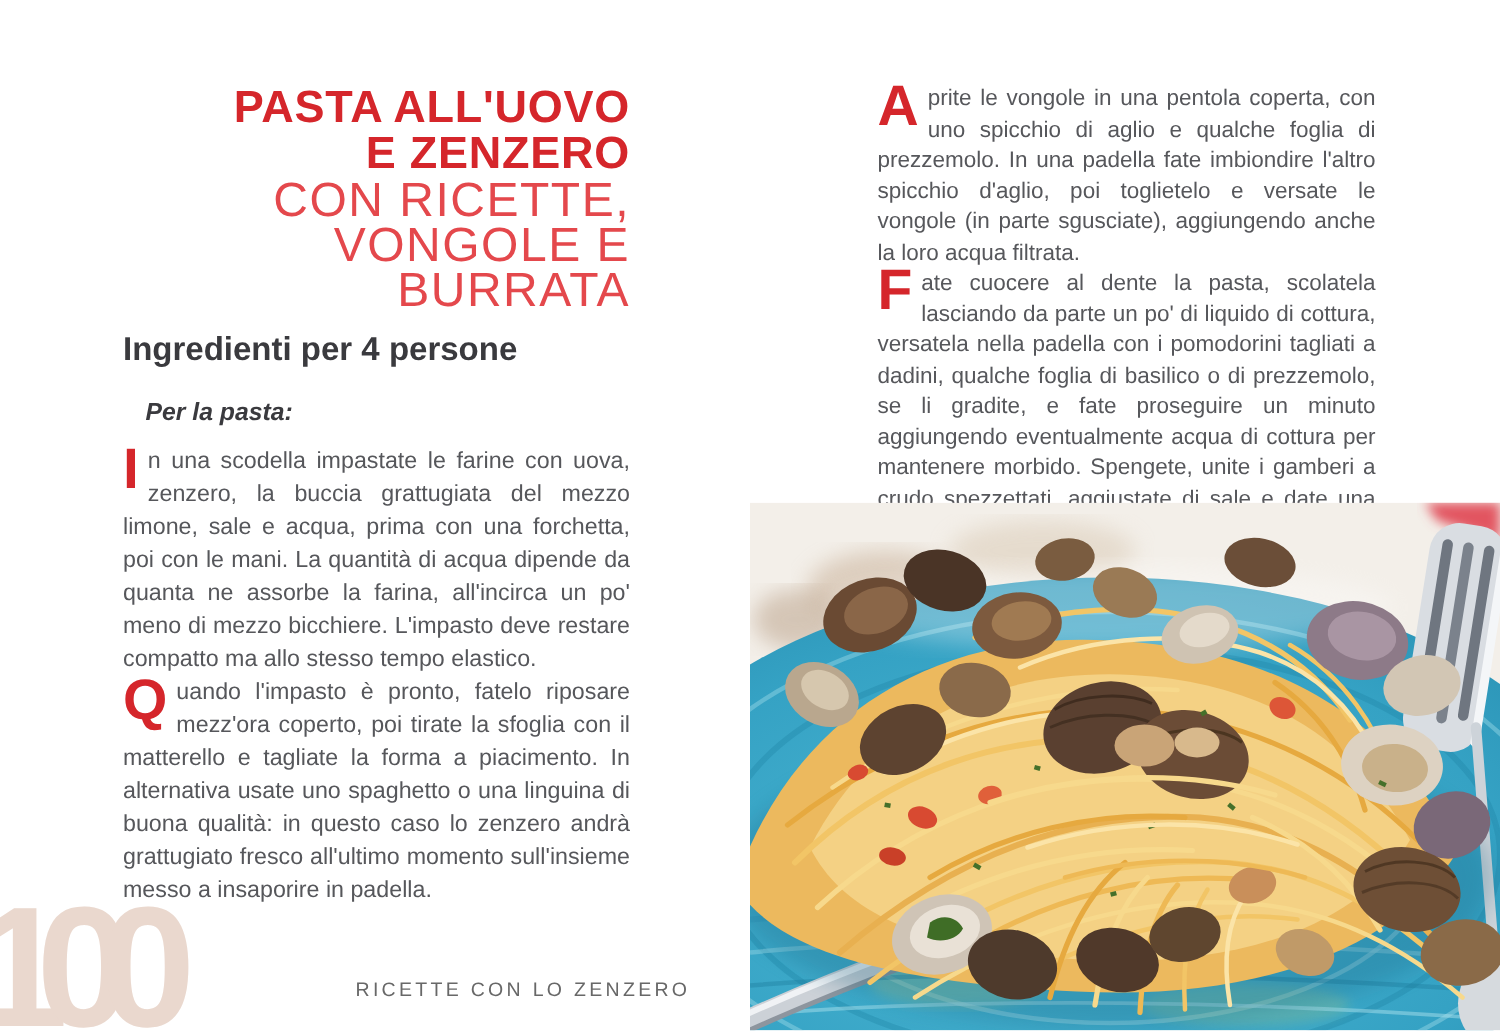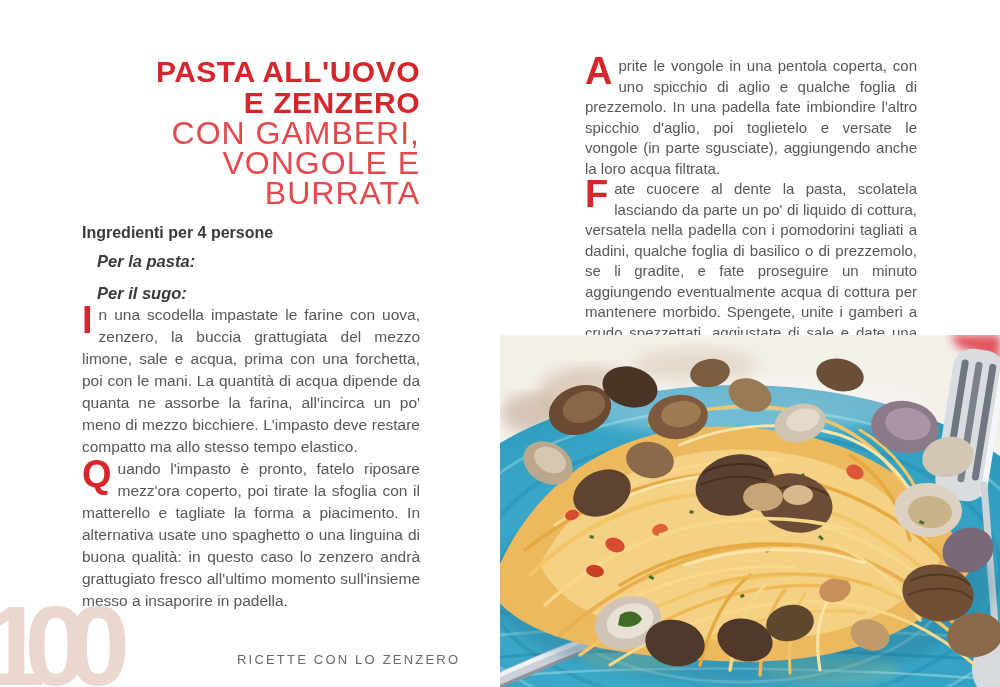--- a/index.html
+++ b/index.html
@@ -17,23 +17,23 @@
     display:block;font-weight:bold;font-size:30px;line-height:31px;
     color:#d5262b;letter-spacing:.5px;
   }
   .subtitle-line{
     display:block;font-weight:normal;font-size:32px;line-height:30px;
     color:#e4484c;letter-spacing:1px;
   }
   .subtitle-line:first-of-type{margin-top:4px;}
 
   .ing-heading{
-    margin-top:13px;font-size:16px;font-weight:bold;color:#3a3a3e;line-height:24px;
-  }
-  .ing-block{margin-left:15px;margin-top:6px;}
+    margin-top:13px;font-size:22px;font-weight:bold;color:#3a3a3e;line-height:24px;
+  }
+  .ing-block{margin-left:15px;margin-top:20px;}
   .ing-label{
     font-size:16.5px;font-weight:bold;font-style:italic;color:#3a3a3e;line-height:21px;
   }
   .ing-text{
     font-size:16px;font-style:italic;color:#55565a;line-height:22px;
     text-align:justify;margin-top:1px;
   }
 
   .para{
     font-size:15.5px;line-height:22px;color:#56575b;text-align:justify;
@@ -70,32 +70,31 @@
 </style>
 </head>
 <body>
 
 <div class="page">
 
   <div class="left-col">
     <h1 class="title" style="margin:0;">
       <span class="title-line">PASTA ALL'UOVO</span>
       <span class="title-line">E ZENZERO</span>
-      <span class="subtitle-line">CON GAMBERI,</span>
+      <span class="subtitle-line">CON RICETTE,</span>
       <span class="subtitle-line">VONGOLE E BURRATA</span>
     </h1>
 
     <div class="ing-heading">Ingredienti per 4 persone</div>
 
     <div class="ing-block">
       <div class="ing-label">Per la pasta:</div>
     </div>
 
     <div class="ing-block" style="margin-top:11px;">
-      <div class="ing-label">Per il sugo:</div>
     </div>
 
     <p class="para para-1" style="margin:0;">
       <span class="dropcap">I</span><span>n una scodella impastate le farine con uova, zenzero, la buccia grattugiata del mezzo limone, sale e acqua, prima con una forchetta, poi con le mani. La quantità di acqua dipende da quanta ne assorbe la farina, all'incirca un po' meno di mezzo bicchiere. L'impasto deve restare compatto ma allo stesso tempo elastico.</span>
     </p>
 
     <p class="para para-2" style="margin:0;">
       <span class="dropcap">Q</span><span>uando l'impasto è pronto, fatelo riposare mezz'ora coperto, poi tirate la sfoglia con il matterello e tagliate la forma a piacimento. In alternativa usate uno spaghetto o una linguina di buona qualità: in questo caso lo zenzero andrà grattugiato fresco all'ultimo momento sull'insieme messo a insaporire in padella.</span>
     </p>
   </div>

